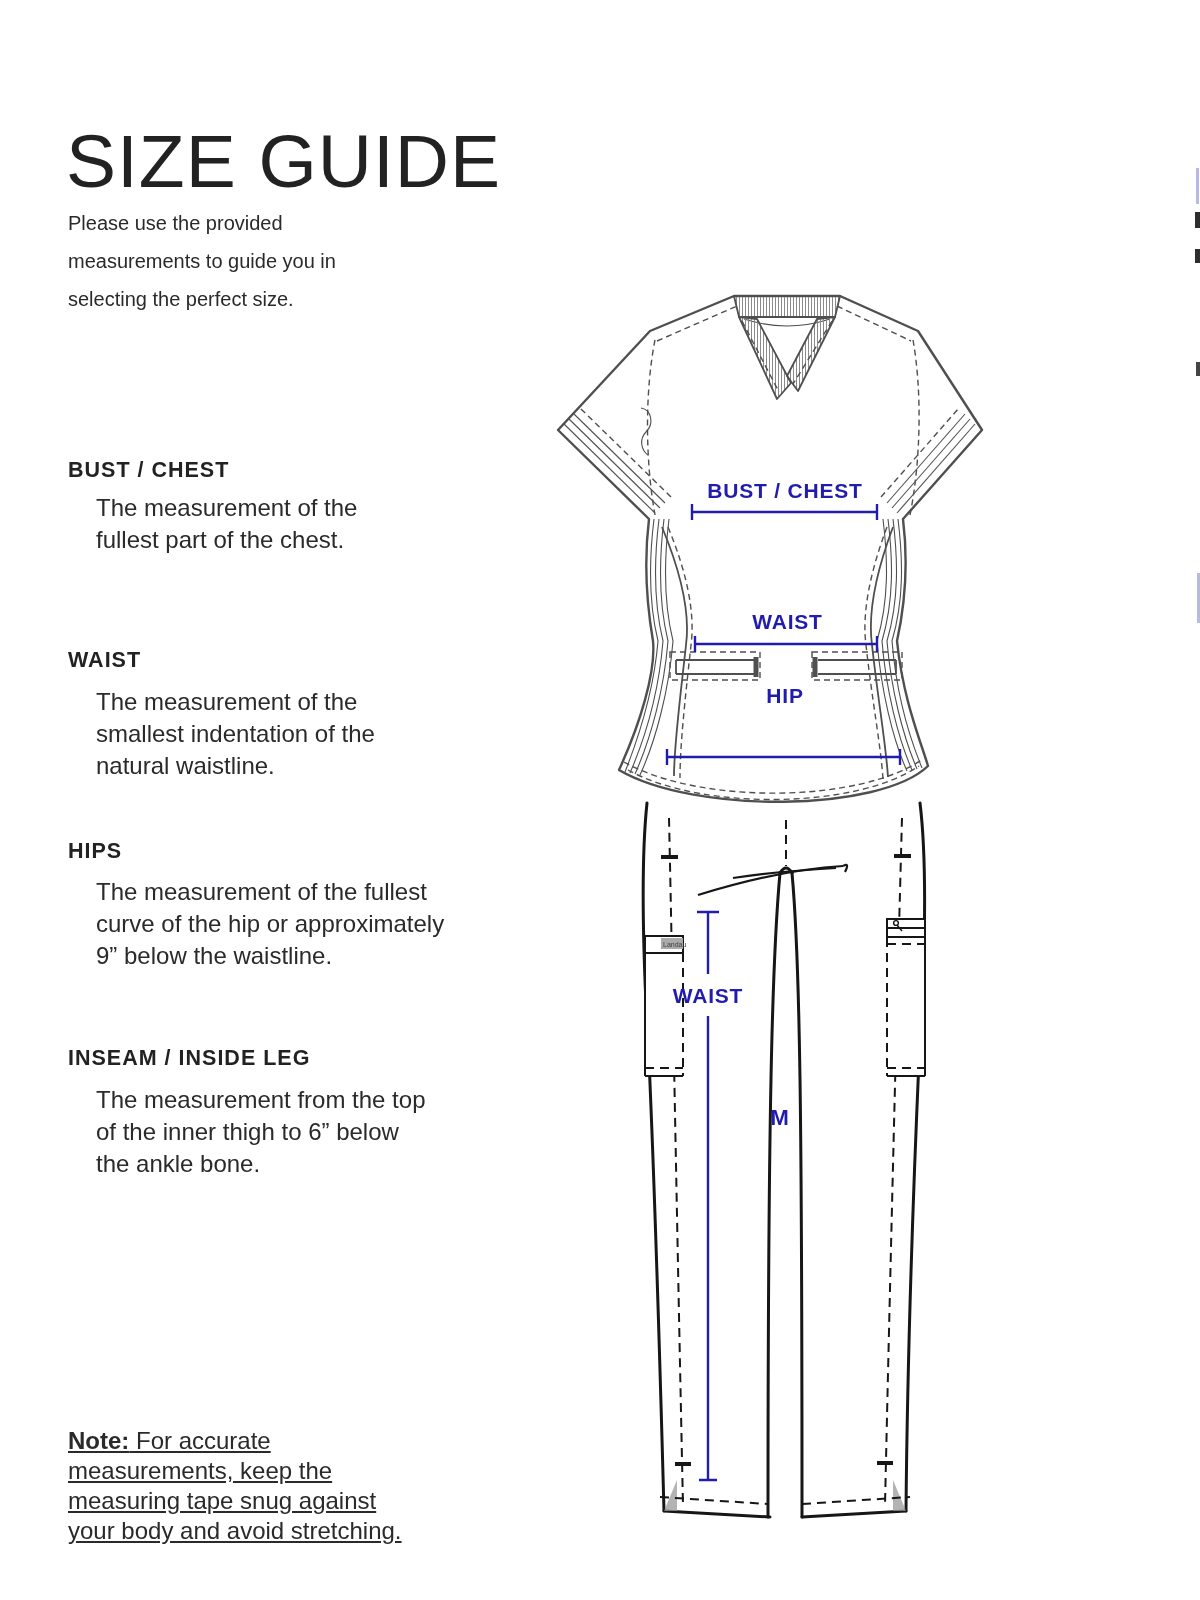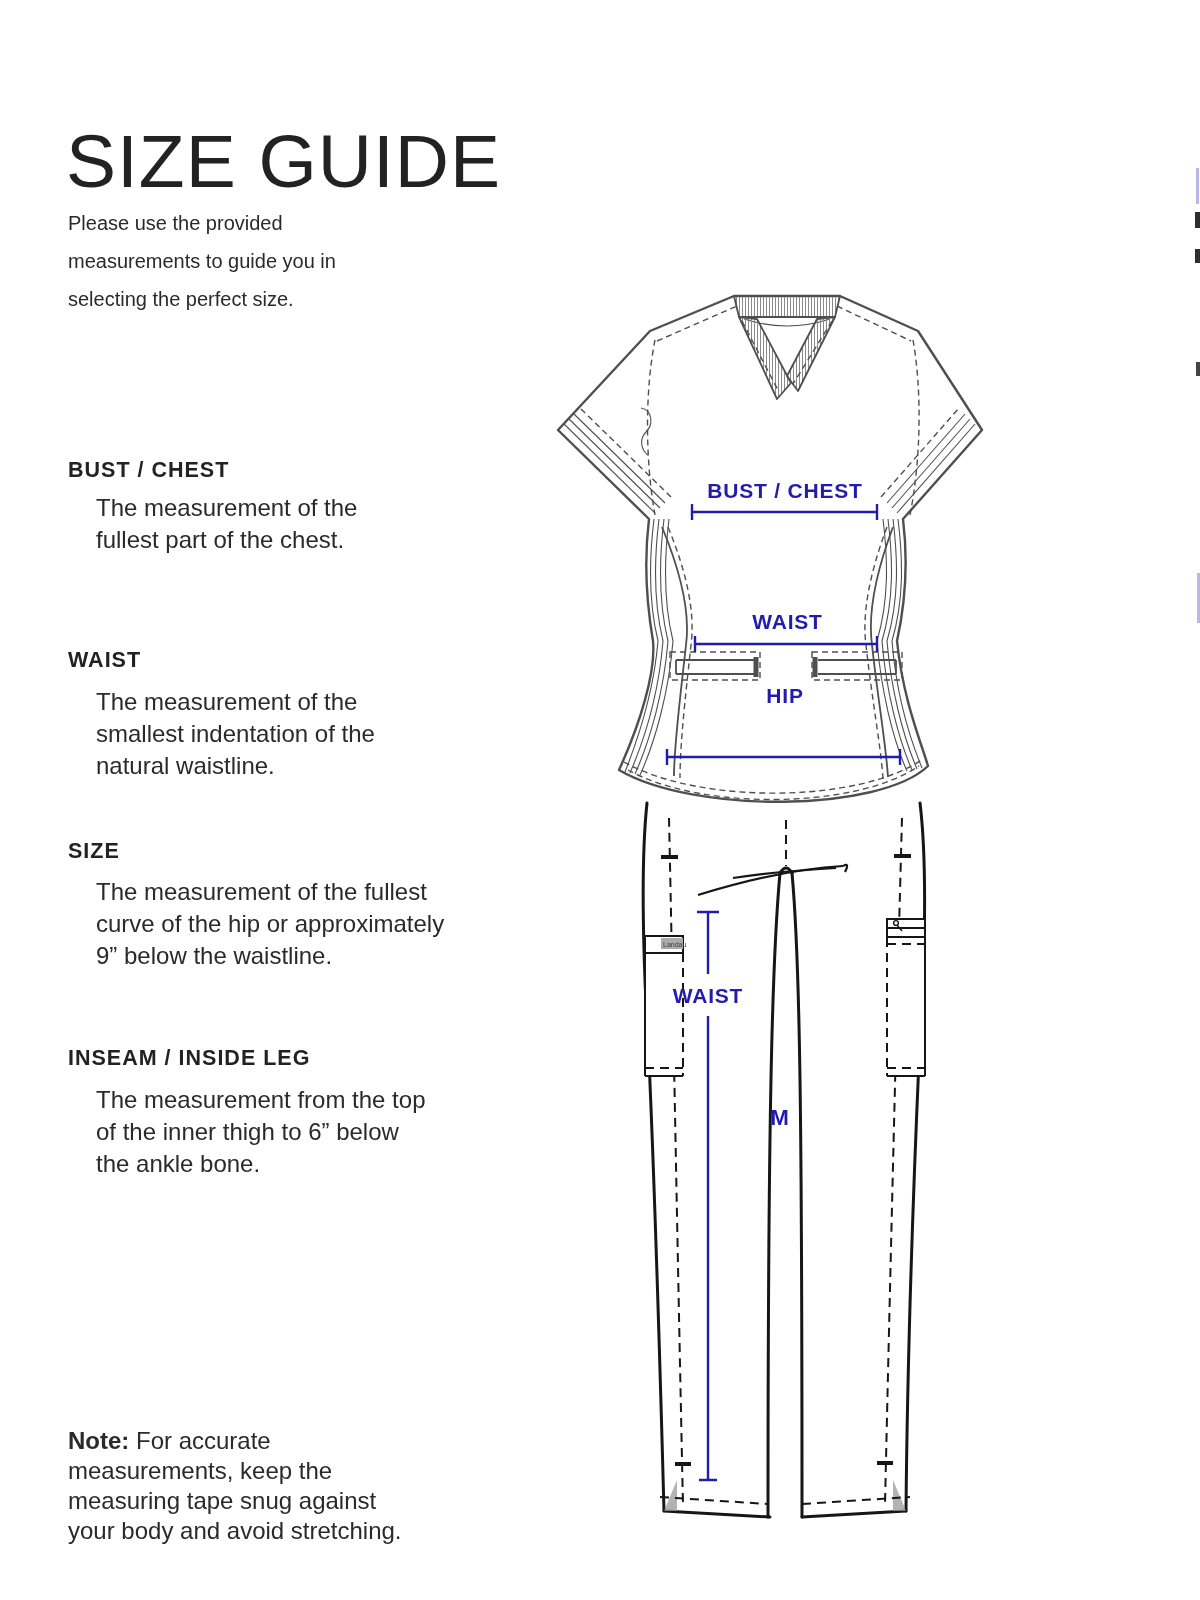--- a/index.html
+++ b/index.html
@@ -25,21 +25,21 @@
     white-space:pre-line;color:#2a2a2a;
   }
   .sec-h{
     left:68px;font-size:21.5px;font-weight:700;letter-spacing:1px;
     line-height:1.15;color:#222222;
   }
   .sec-b{
     left:68px;font-size:24px;line-height:32px;white-space:pre-line;color:#2a2a2a;margin-left:28px;
   }
   .note{
-    left:68px;top:1402px;width:400px;font-size:24px;line-height:30px;color:#2a2a2a;
+    left:68px;top:1402px;width:400px;font-size:24px;line-height:30px;color:#2a2a2a;text-decoration:underline;
   }
   .note .nb{white-space:pre-line;}
   .m-label{
     position:absolute;color:var(--accent);font-weight:700;font-size:21px;
     letter-spacing:0.8px;text-align:center;line-height:1.1;
   }
   svg.diagram{position:absolute;left:0;top:0;}
   
   .g-outline{fill:#ffffff;stroke:var(--top-line);stroke-width:2.4;stroke-linejoin:round;}
   .g-line{fill:none;stroke:var(--top-line);stroke-width:1.8;}
@@ -67,21 +67,21 @@
 
 <div class="abs sec-h" style="top:458px">BUST / CHEST</div>
 <div class="abs sec-b" style="top:492px">The measurement of the
 fullest part of the chest.</div>
 
 <div class="abs sec-h" style="top:648px">WAIST</div>
 <div class="abs sec-b" style="top:686px">The measurement of the
 smallest indentation of the
 natural waistline.</div>
 
-<div class="abs sec-h" style="top:839px">SIZE</div>
+<div class="abs sec-h" style="top:839px">HIPS</div>
 <div class="abs sec-b" style="top:876px">The measurement of the fullest
 curve of the hip or approximately
 9” below the waistline.</div>
 
 <div class="abs sec-h" style="top:1046px">INSEAM / INSIDE LEG</div>
 <div class="abs sec-b" style="top:1084px">The measurement from the top
 of the inner thigh to 6” below
 the ankle bone.</div>
 
 <p class="abs note"><b>Note:</b> <span class="nb">For accurate

